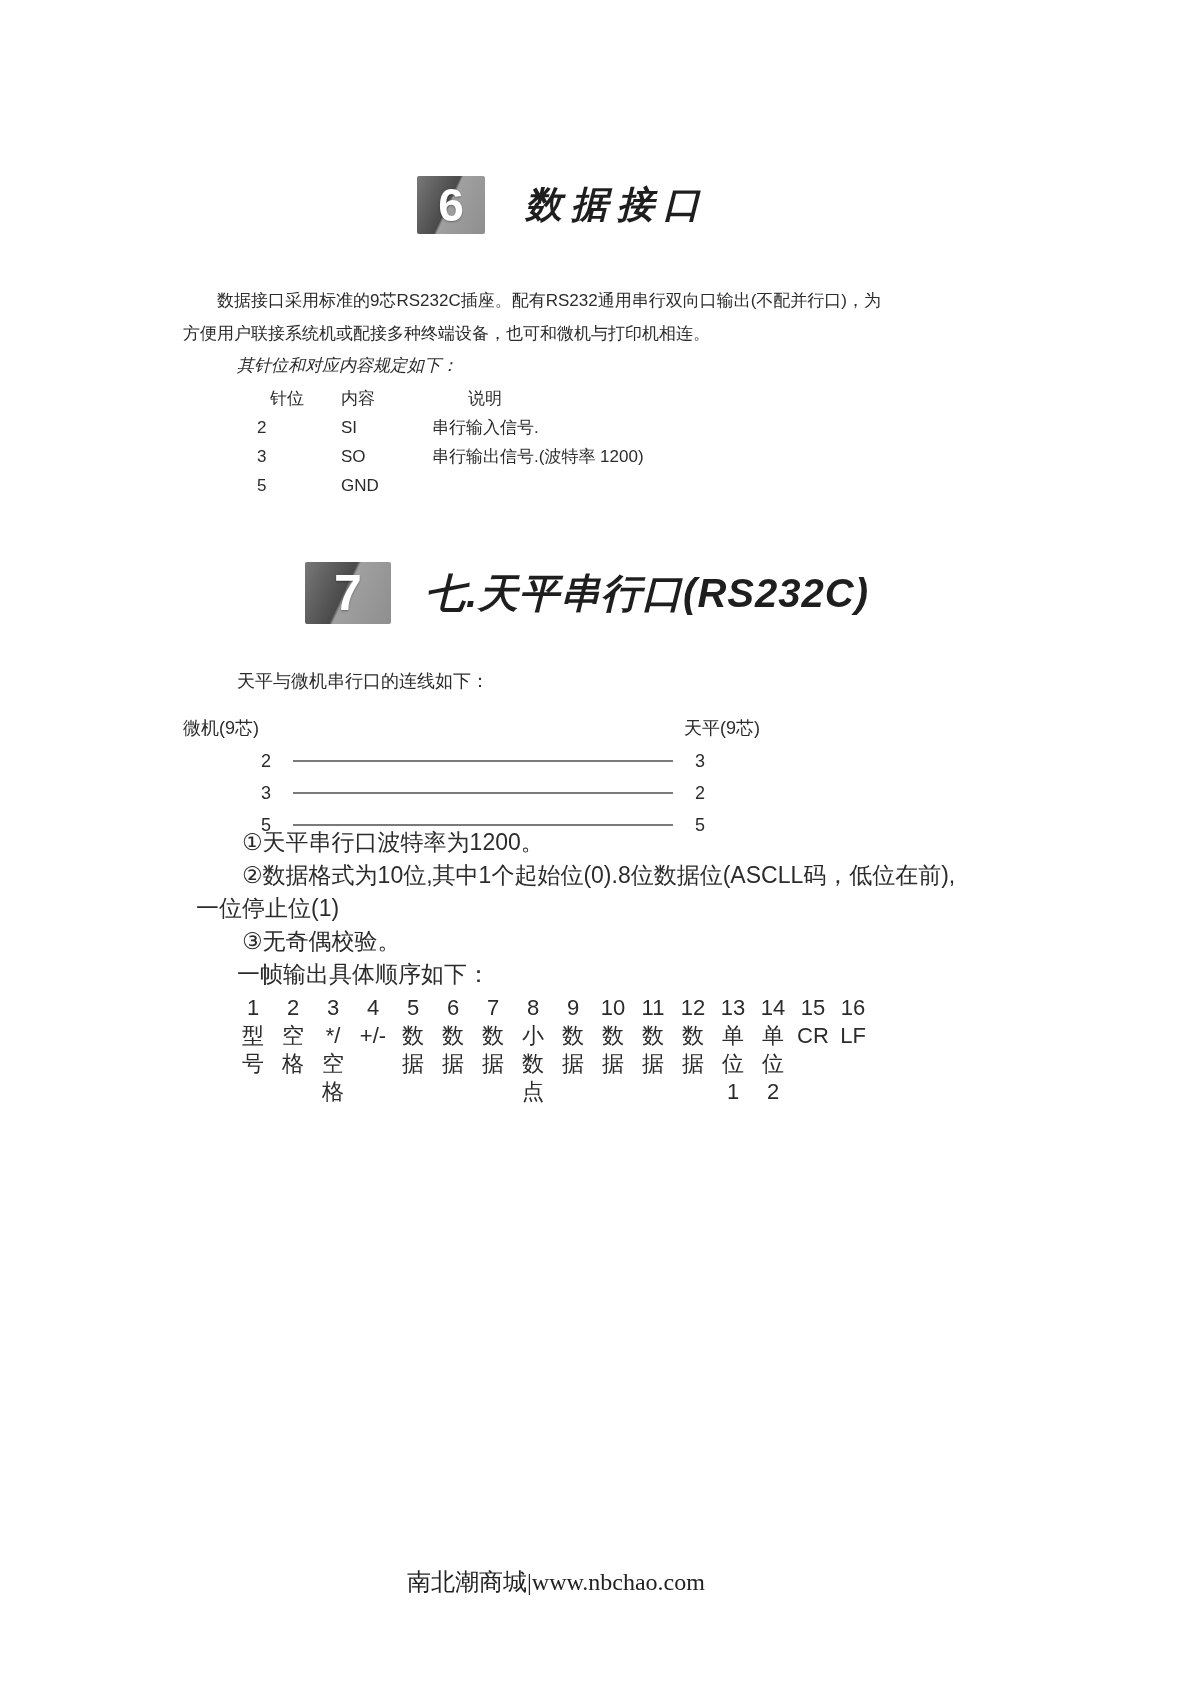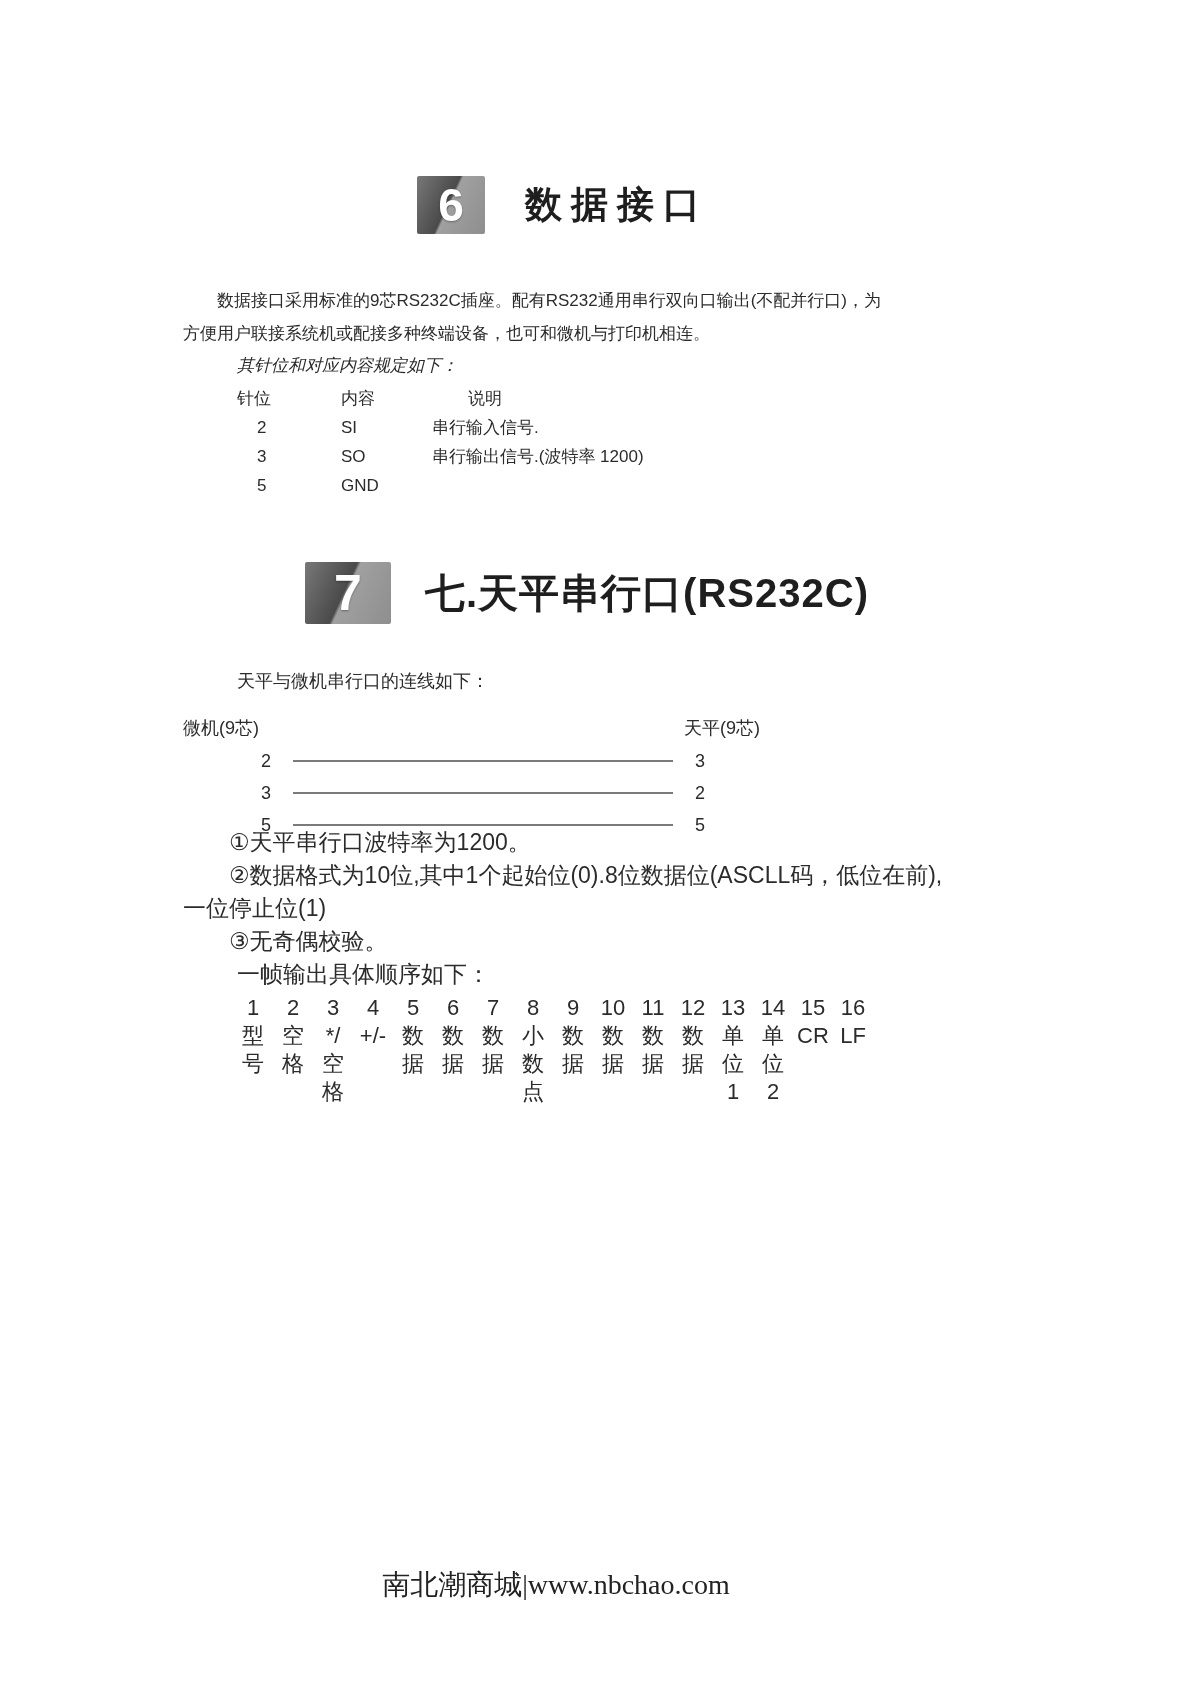--- a/index.html
+++ b/index.html
@@ -21,63 +21,63 @@
   #sec7-header { top: 562px; left: 305px; gap: 34px; }
   .num-badge {
     display: flex; align-items: center; justify-content: center;
     color: #ffffff; font-weight: bold;
     background: linear-gradient(115deg, #787878 0%, var(--badge-dark, #4a4a4a) 46%, var(--badge-light, #a0a0a0) 49%, #8e8e8e 100%);
     border-radius: 2px;
     text-shadow: 0 1px 2px rgba(0,0,0,.35);
   }
   #sec6-badge { width: 68px; height: 58px; font-size: 46px; }
   #sec7-badge { width: 86px; height: 62px; font-size: 50px; }
-  .sec-title { font-weight: bold; color: #1e1e1e; white-space: nowrap; }
+  .sec-title { font-weight: bold; color: #1e1e1e; white-space: nowrap; font-style: italic; }
   #sec6-title { font-size: 37px; letter-spacing: 9px; }
   #sec7-title { font-size: 40px; letter-spacing: 1px; }
 
   
   #sec6-body { position: absolute; top: 284px; left: 183px; width: 706px; font-size: 17px; }
   .para { line-height: 33px; text-indent: 2em; }
   .pin-intro { line-height: 30px; padding-left: 54px; margin-top: 1px; font-style: italic; }
   .pin-table { margin-top: 3px; }
   .pin-row { display: grid; grid-template-columns: 90px 105px auto; padding-left: 54px; line-height: 29px; }
   .cell-pin { padding-left: 20px; }
   .cell-content { padding-left: 14px; }
-  .pin-head .cell-pin { padding-left: 0; }
+  .pin-head .cell-pin { padding-left: 0; margin-left: 33px; }
   .pin-head .cell-desc { padding-left: 36px; }
 
   
   #wiring { position: absolute; top: 666px; left: 183px; width: 600px; font-size: 18px; }
   .wiring-intro { line-height: 30px; padding-left: 54px; }
   .wiring-labels { display: flex; justify-content: space-between; width: 577px; line-height: 28px; margin-top: 18px; }
   .conn-rows { margin-top: 6px; }
   .conn-row { display: flex; align-items: center; width: 532px; height: 26px; margin-top: 6px; }
   .conn-pin-l { width: 30px; margin-left: 68px; text-align: center; flex: none; }
   .conn-pin-r { width: 30px; text-align: center; flex: none; }
   .conn-line { flex: 1; height: 2px; background: var(--line, #7a7a7a); margin: 0 12px; }
 
   
-  #notes { position: absolute; top: 826px; left: 183px; width: 766px; font-size: 23px; }
+  #notes { position: absolute; top: 826px; left: 196px; width: 766px; font-size: 23px; }
   .note { line-height: 33px; text-indent: 2em; }
 
   
   #frame { position: absolute; top: 958px; left: 183px; font-size: 23px; }
   .frame-intro { line-height: 32px; padding-left: 54px; }
   .frame-table { display: flex; margin-top: 4px; margin-left: 50px; }
   .frame-col { width: 40px; flex: none; display: flex; flex-direction: column; align-items: center; line-height: 28px; font-size: 22px; }
   .frame-cell { white-space: nowrap; }
 
   
   #footer { position: absolute; top: 1566px; left: 0; width: 100%; text-align: center; }
   .footer-inner {
     display: inline-block;
     transform: translateX(-44px);
     font-family: "Liberation Serif", "DejaVu Serif", serif;
-    font-size: 28px;
+    font-size: 24px;
     color: #222222;
   }
 </style>
 </head>
 <body>
 
 <div class="page">
 
   <div class="sec-header" id="sec6-header">
     <div class="num-badge" id="sec6-badge">

